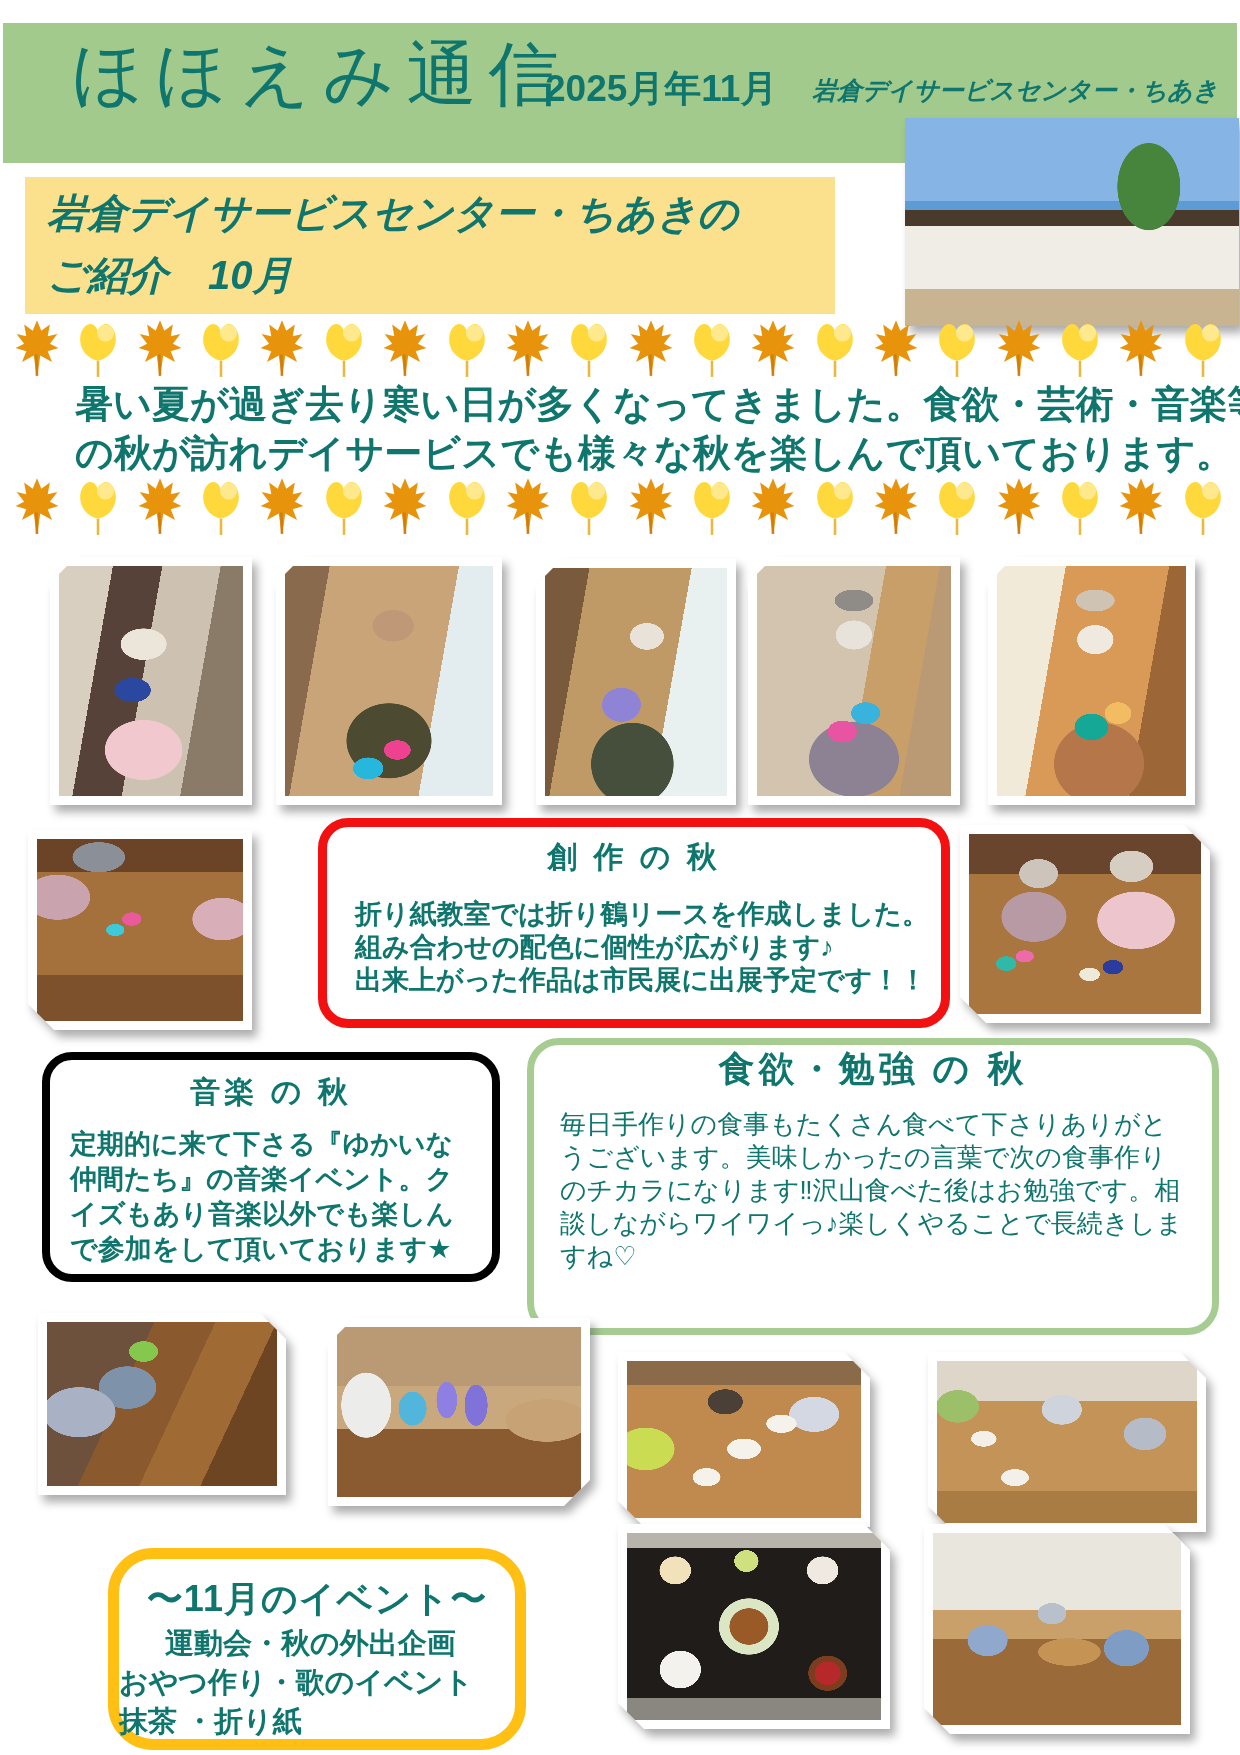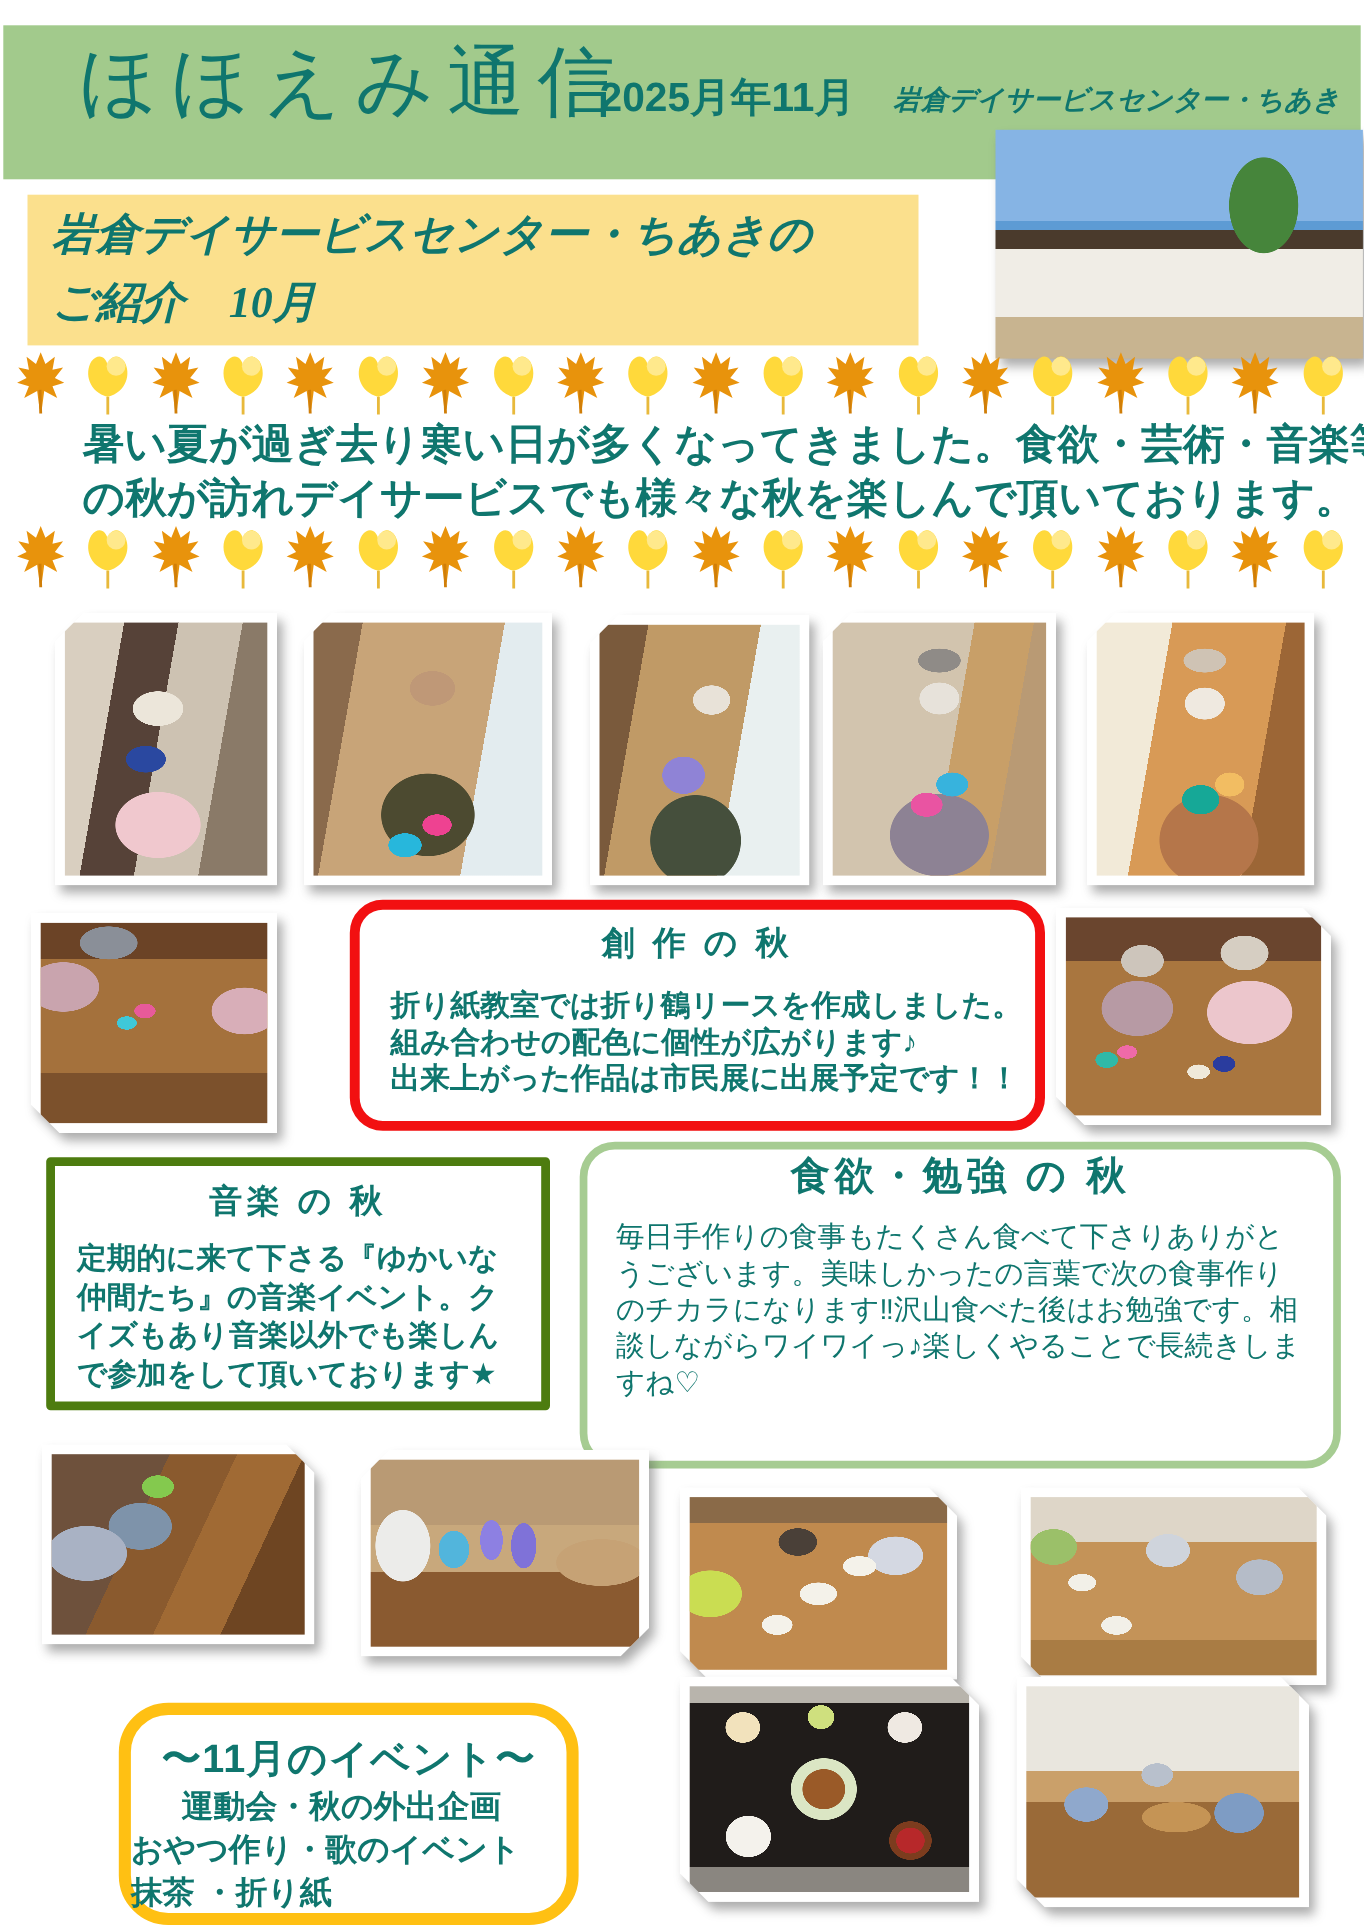--- a/index.html
+++ b/index.html
@@ -7,21 +7,21 @@
         font-family:"Liberation Sans","DejaVu Sans",sans-serif;color:#0f766e;}
 
   
   .header-band{position:absolute;left:3px;top:23px;width:1234px;height:140px;background:#A2CA8C;}
   .newsletter-title{position:absolute;left:72px;top:28px;font-size:70px;letter-spacing:12px;
         font-family:"DejaVu Serif","Liberation Serif",serif;font-weight:400;white-space:nowrap;}
   .issue-date{position:absolute;left:545px;top:64px;font-size:37px;font-weight:bold;white-space:nowrap;}
   .org-name{position:absolute;left:812px;top:74px;font-size:25px;font-weight:bold;font-style:italic;white-space:nowrap;}
 
   
-  .intro-box{position:absolute;left:25px;top:177px;width:810px;height:137px;background:#FBE08D;font-family:Liberation Serif, serif;}
+  .intro-box{position:absolute;left:25px;top:177px;width:810px;height:137px;background:#FBE08D;}
   .intro-box .l{margin:10px 0 0 22px;font-size:40px;font-weight:bold;font-style:italic;line-height:52px;white-space:nowrap;}
 
   
   .photo{position:absolute;filter:drop-shadow(5px 7px 5px rgba(70,70,70,.45));}
   .photo .frame{width:100%;height:100%;background:#fff;padding:9px;box-sizing:border-box;}
   .photo .pic{width:100%;height:100%;}
   .n-tl .frame{clip-path:polygon(26px 0,100% 0,100% 100%,0 100%,0 26px);}
   .n-tr .frame{clip-path:polygon(0 0,calc(100% - 26px) 0,100% 26px,100% 100%,0 100%);}
   .n-bl .frame{clip-path:polygon(0 0,100% 0,100% 100%,26px 100%,0 calc(100% - 26px));}
   .n-tr-bl .frame{clip-path:polygon(0 0,calc(100% - 26px) 0,100% 26px,100% 100%,26px 100%,0 calc(100% - 26px));}
@@ -53,21 +53,21 @@
   
   .lead{position:absolute;left:75px;top:380px;font-size:38px;font-weight:bold;line-height:49px;white-space:nowrap;}
 
   
   .box{position:absolute;background:#fff;box-sizing:border-box;}
   .box-title{text-align:center;font-weight:bold;letter-spacing:4px;}
   .craft-box{left:318px;top:818px;width:632px;height:210px;border:9px solid #F21011;border-radius:30px;}
   .craft-box .box-title{font-size:30px;margin-top:10px;}
   .craft-box .box-line{font-size:27px;font-weight:bold;margin-left:28px;line-height:33px;white-space:nowrap;}
   .craft-box .first{margin-top:20px;}
-  .music-box{left:42px;top:1052px;width:458px;height:230px;border:8px solid #4d7c0f;border-radius:4px;}
+  .music-box{left:42px;top:1052px;width:458px;height:230px;border:8px solid #000000;border-radius:30px;}
   .music-box .box-title{font-size:30px;margin-top:12px;}
   .music-box .box-text{font-size:27px;font-weight:bold;line-height:35px;margin:14px 18px 0 20px;}
   .appetite-box{left:527px;top:1038px;width:692px;height:297px;border:7px solid #A6CC92;border-radius:32px;}
   .appetite-box .box-title{font-size:36px;}
   .appetite-box .box-text{font-size:26px;font-weight:normal;line-height:33px;margin:14px 22px 0 26px;}
   .events-box{left:108px;top:1520px;width:418px;height:202px;border:11px solid #FFC013;border-radius:45px;margin-top:28px;}
   .events-box .box-title{font-size:36px;margin-top:16px;letter-spacing:1px;}
   .events-box .ev{font-size:29px;font-weight:bold;text-align:left;line-height:39px;}
   .events-box .ev0{padding-left:46px;}
 

